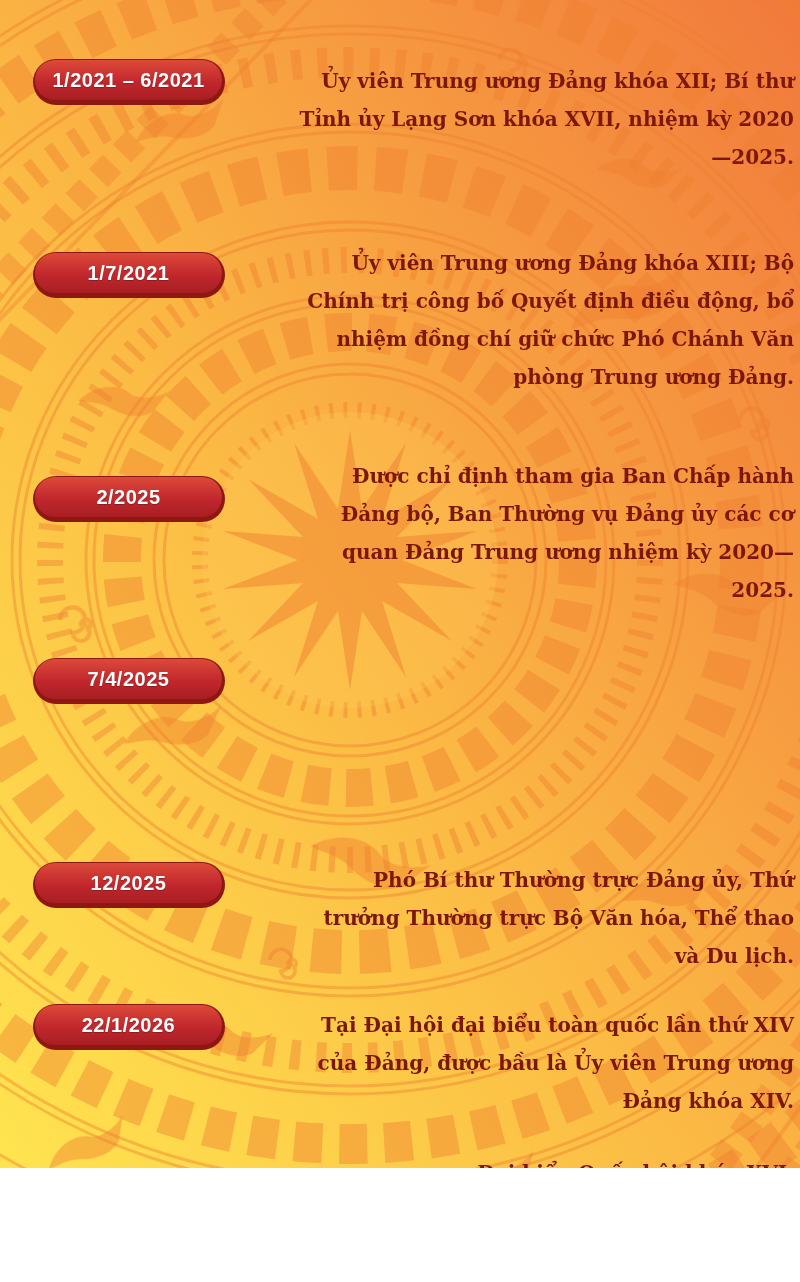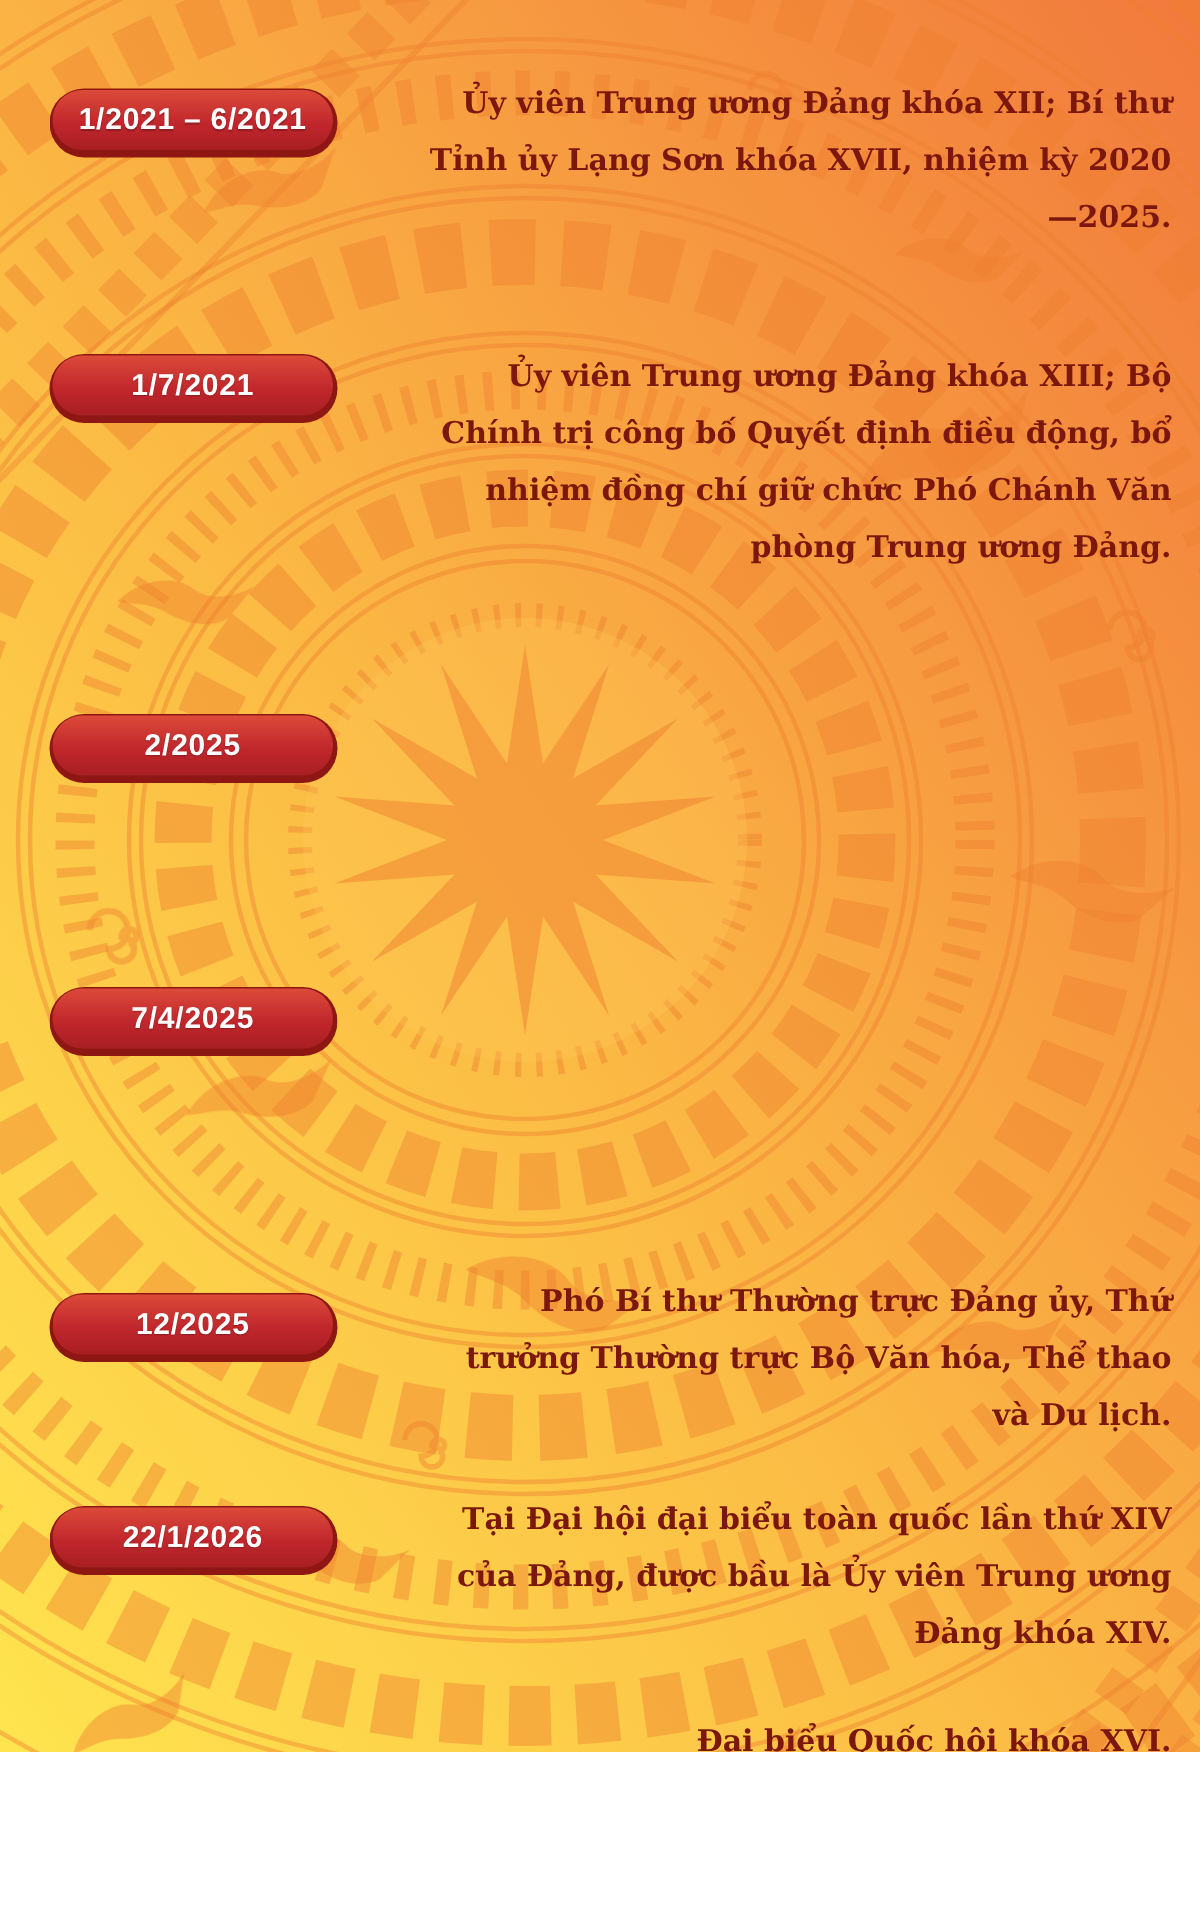--- a/index.html
+++ b/index.html
@@ -36,21 +36,21 @@
     letter-spacing:.5px;
     text-shadow:0 1px 1px rgba(0,0,0,.25);
   }
   .entry-text{
     position:absolute;left:278px;width:500px;
     text-align:right;
     color:var(--text,#7b170d);
     font-family:"DejaVu Serif", serif;
     font-weight:bold;
     font-size:20px;line-height:38px;
-    margin:3px;
+    margin:16px;
   }
 </style>
 </head>
 <body>
 
 <div class="canvas">
 
   <svg class="pattern" viewBox="0 0 800 1282" xmlns="http://www.w3.org/2000/svg" aria-hidden="true">
     <defs>
       <path id="bird" d="M0,14 C10,2 26,0 34,6 C40,10 52,8 60,2 L50,17 C42,23 30,21 22,17 C14,13 6,15 0,14 Z"></path>
@@ -114,32 +114,33 @@
     </g>
   </svg>
 
   <div class="entry-badge" style="top:59px">
     <div class="pill">
         <span>1/2021 – 6/2021</span>
       </div>
   </div>
   <p class="entry-text" style="top:46px">Ủy viên Trung ương Đảng khóa XII; Bí thư Tỉnh ủy Lạng Sơn khóa XVII, nhiệm kỳ 2020—2025.</p>
 
-  <div class="entry-badge" style="top:236px">
+  <div class="entry-badge" style="top:252px">
     <div class="pill">
         <span>1/7/2021</span>
       </div>
   </div>
   <p class="entry-text" style="top:228px">Ủy viên Trung ương Đảng khóa XIII; Bộ Chính trị công bố Quyết định điều động, bổ nhiệm đồng chí giữ chức Phó Chánh Văn phòng Trung ương Đảng.</p>
 
   <div class="entry-badge" style="top:476px">
     <div class="pill">
         <span>2/2025</span>
       </div>
   </div>
+  <p class="entry-text" style="top:441px">Được chỉ định tham gia Ban Chấp hành Đảng bộ, Ban Thường vụ Đảng ủy các cơ quan Đảng Trung ương nhiệm kỳ 2020—2025.</p>
 
   <div class="entry-badge" style="top:658px">
     <div class="pill">
         <span>7/4/2025</span>
       </div>
   </div>
 
   <div class="entry-badge" style="top:862px">
     <div class="pill">
         <span>12/2025</span>

